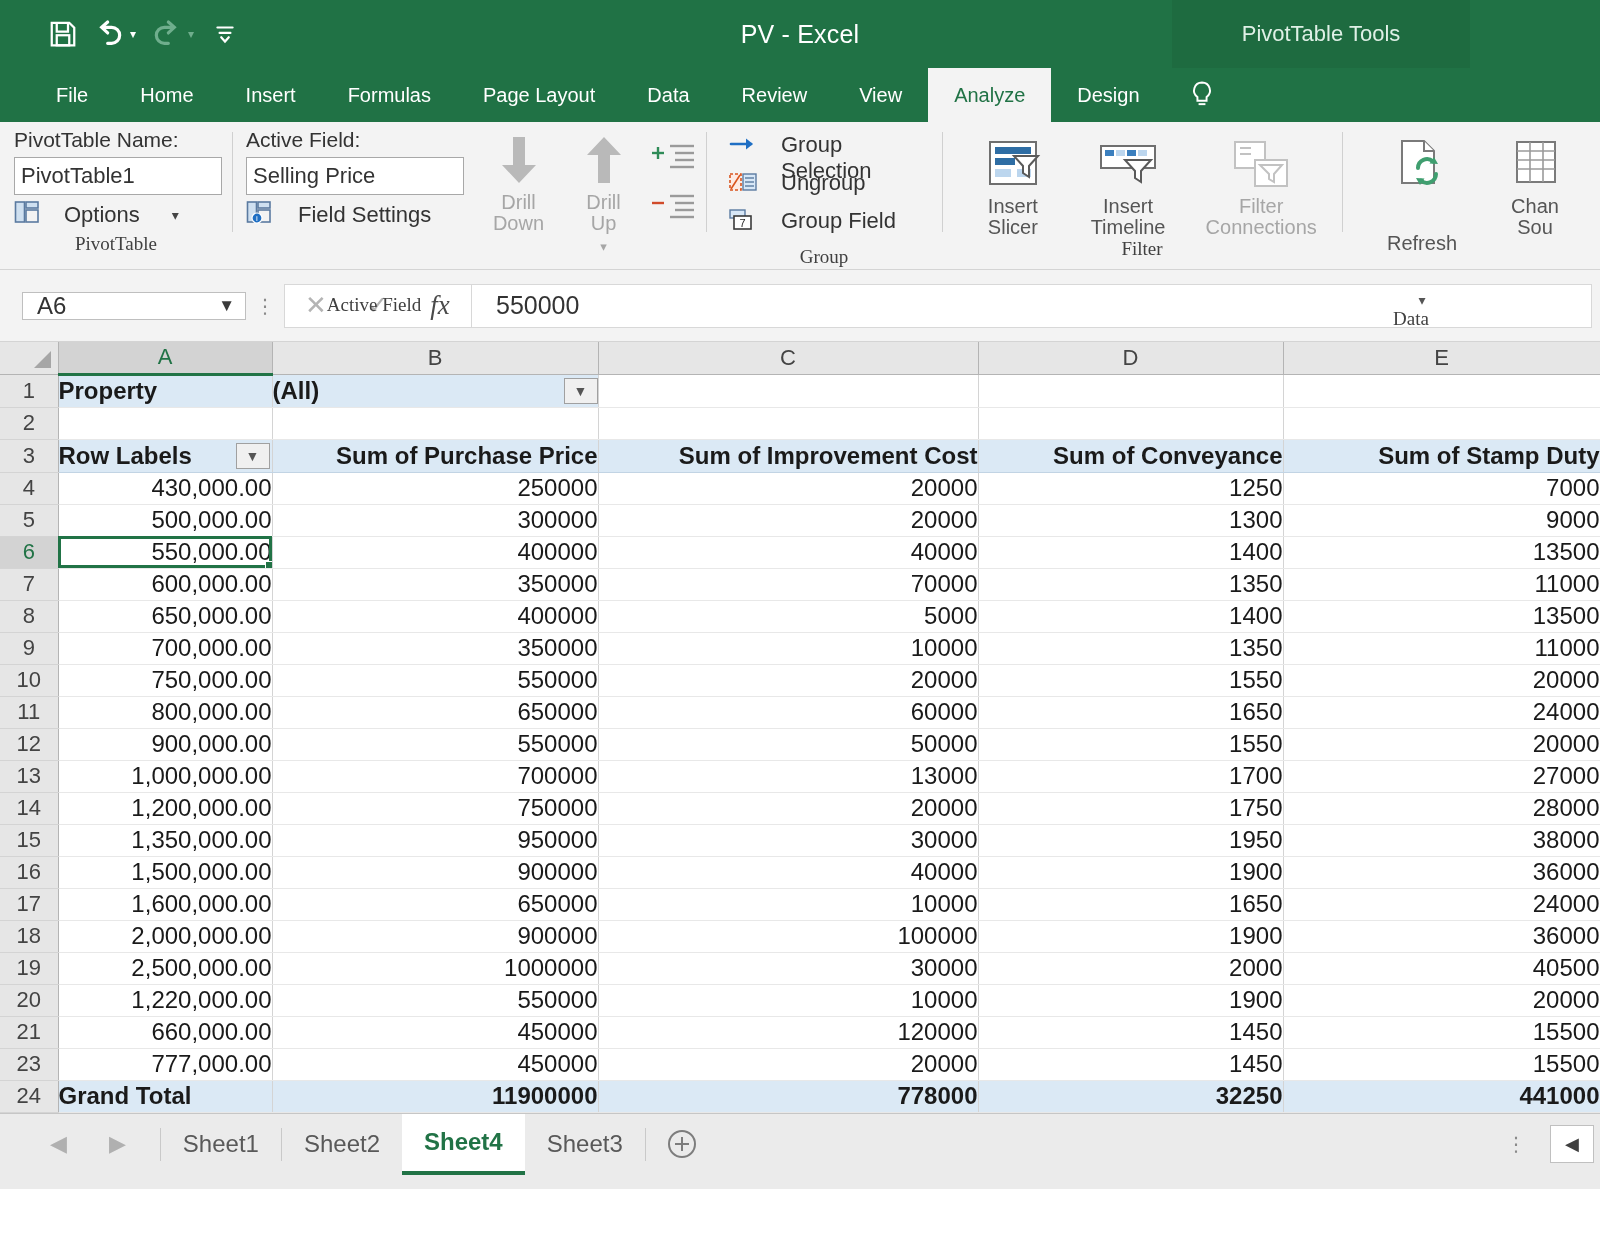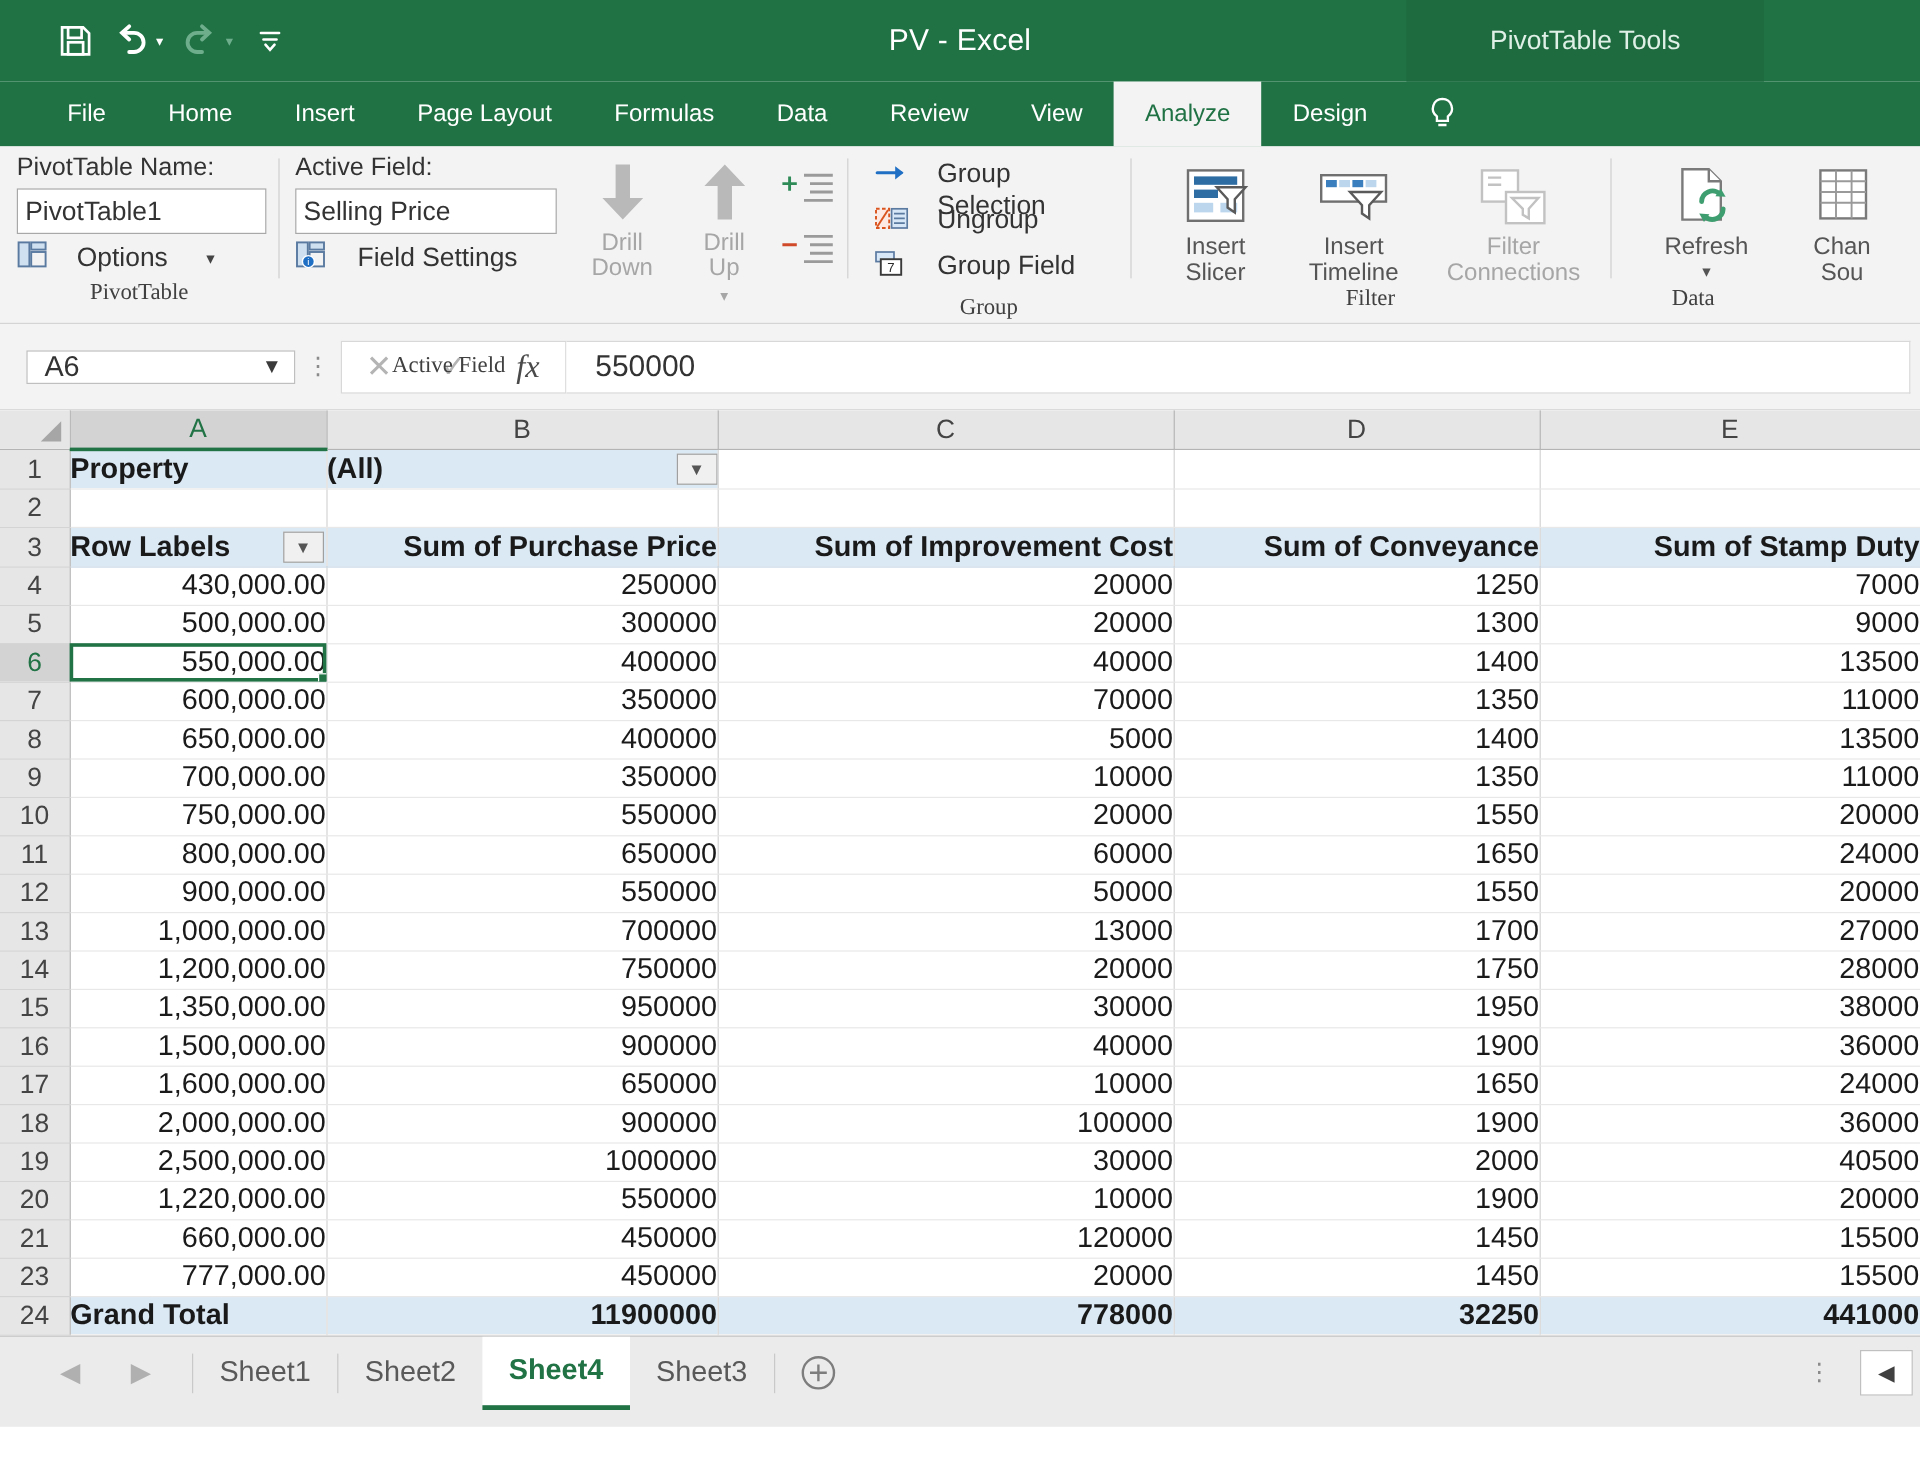--- a/index.html
+++ b/index.html
@@ -268,22 +268,22 @@
     </div>
   </div>
   <div class="app-title">PV - Excel</div>
   <div class="ctx-tools">PivotTable Tools</div>
 </div>
 
 <div class="tabbar">
   <div class="tab">File</div>
   <div class="tab">Home</div>
   <div class="tab">Insert</div>
+  <div class="tab">Formulas</div>
   <div class="tab">Page Layout</div>
-  <div class="tab">Formulas</div>
   <div class="tab">Data</div>
   <div class="tab">Review</div>
   <div class="tab">View</div>
   <div class="tab active">Analyze</div>
   <div class="tab">Design</div>
   <div class="tab-lamp">
     <svg width="28" height="32" viewBox="0 0 24 28" fill="none" stroke="#ffffff" stroke-width="1.7">
       <path d="M12 3a7 7 0 0 0-4 12.7V19h8v-3.3A7 7 0 0 0 12 3z"></path>
         <line x1="9" y1="22" x2="15" y2="22"></line>
     </svg>
@@ -455,21 +455,21 @@
         </span>
         <span>Filter</span>
         <span>Connections</span>
       </div>
     </div>
     <div class="rgroup-label">Filter</div>
   </div>
 
   <div class="rgroup" style="flex:1">
     <div class="rgroup-body" style="padding-left:22px;padding-top:4px;">
-      <div class="bigbtn" style="width:116px;">
+      <div class="bigbtn" style="width:116px;gap:37px;">
         <span class="glyph">
           <svg width="56" height="54" viewBox="0 0 56 54" fill="none">
             <path d="M8 3h22l10 10v32H8z" fill="#fff" stroke="#7a7a7a" stroke-width="2"></path>
             <path d="M30 3v10h10" fill="#fff" stroke="#7a7a7a" stroke-width="2"></path>
             <path d="M24 30a9 9 0 0 1 15-6.5M42 36a9 9 0 0 1-15 6.5" stroke="#3f9e6f" stroke-width="4" fill="none" stroke-linecap="round"></path>
             <polygon points="40,19 44,26 35.5,25.5" fill="#3f9e6f"></polygon>
             <polygon points="26,47 22,40 30.5,40.5" fill="#3f9e6f"></polygon>
           </svg>
         </span>
         <span>Refresh</span>

